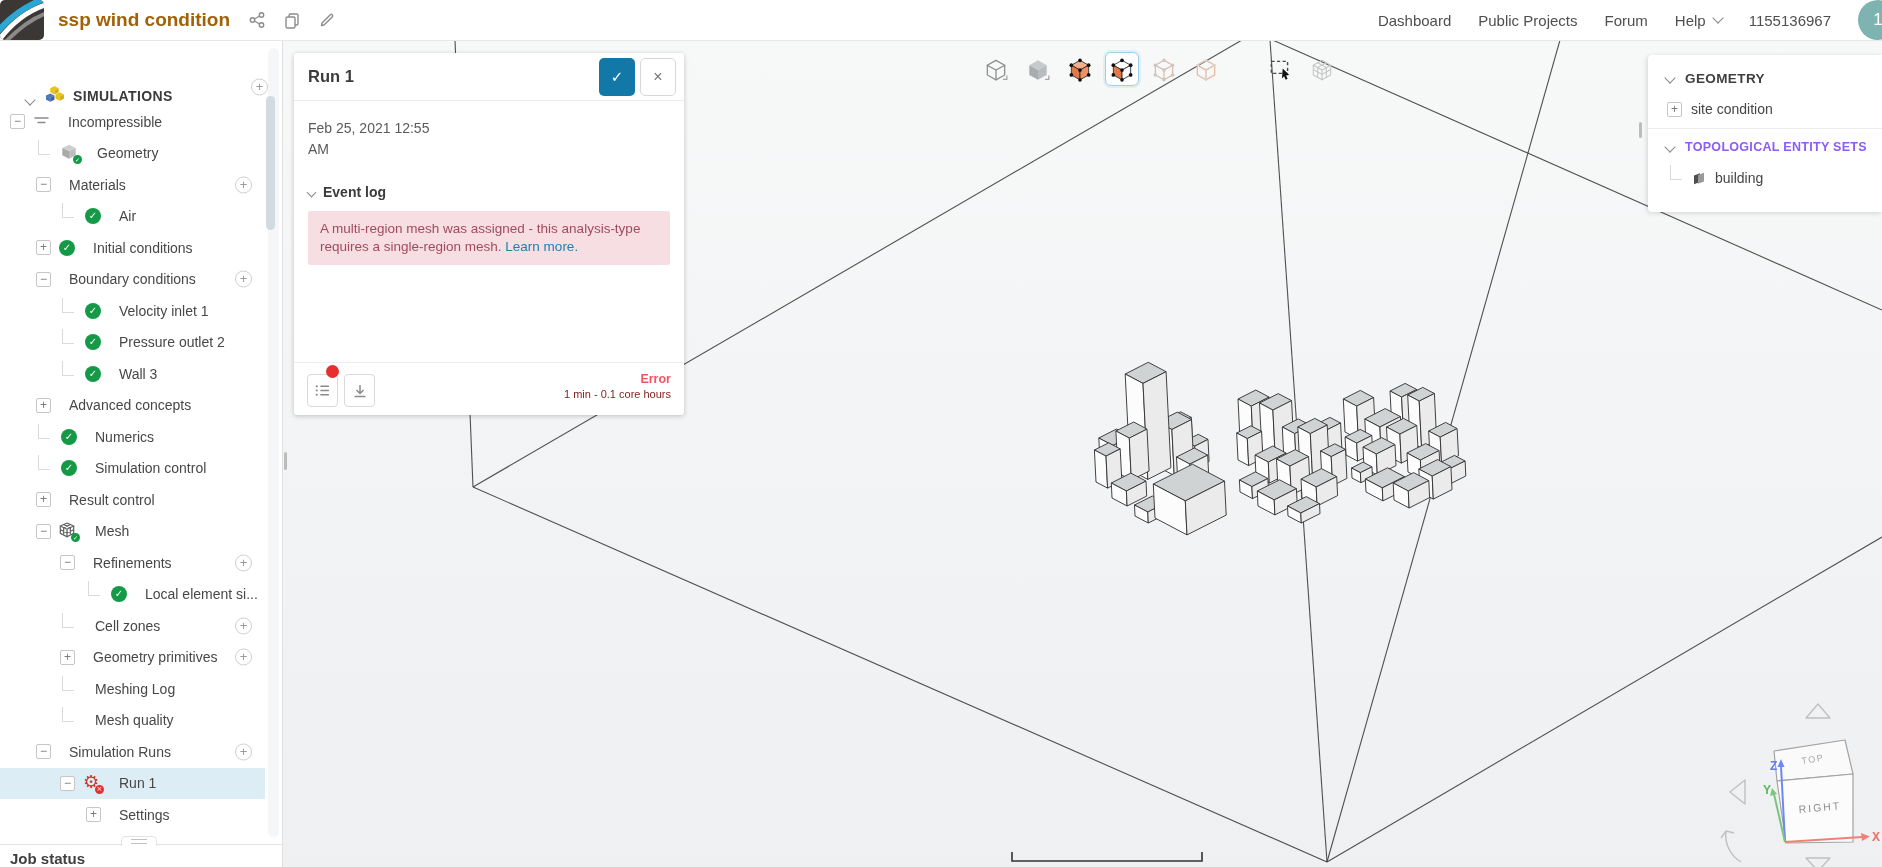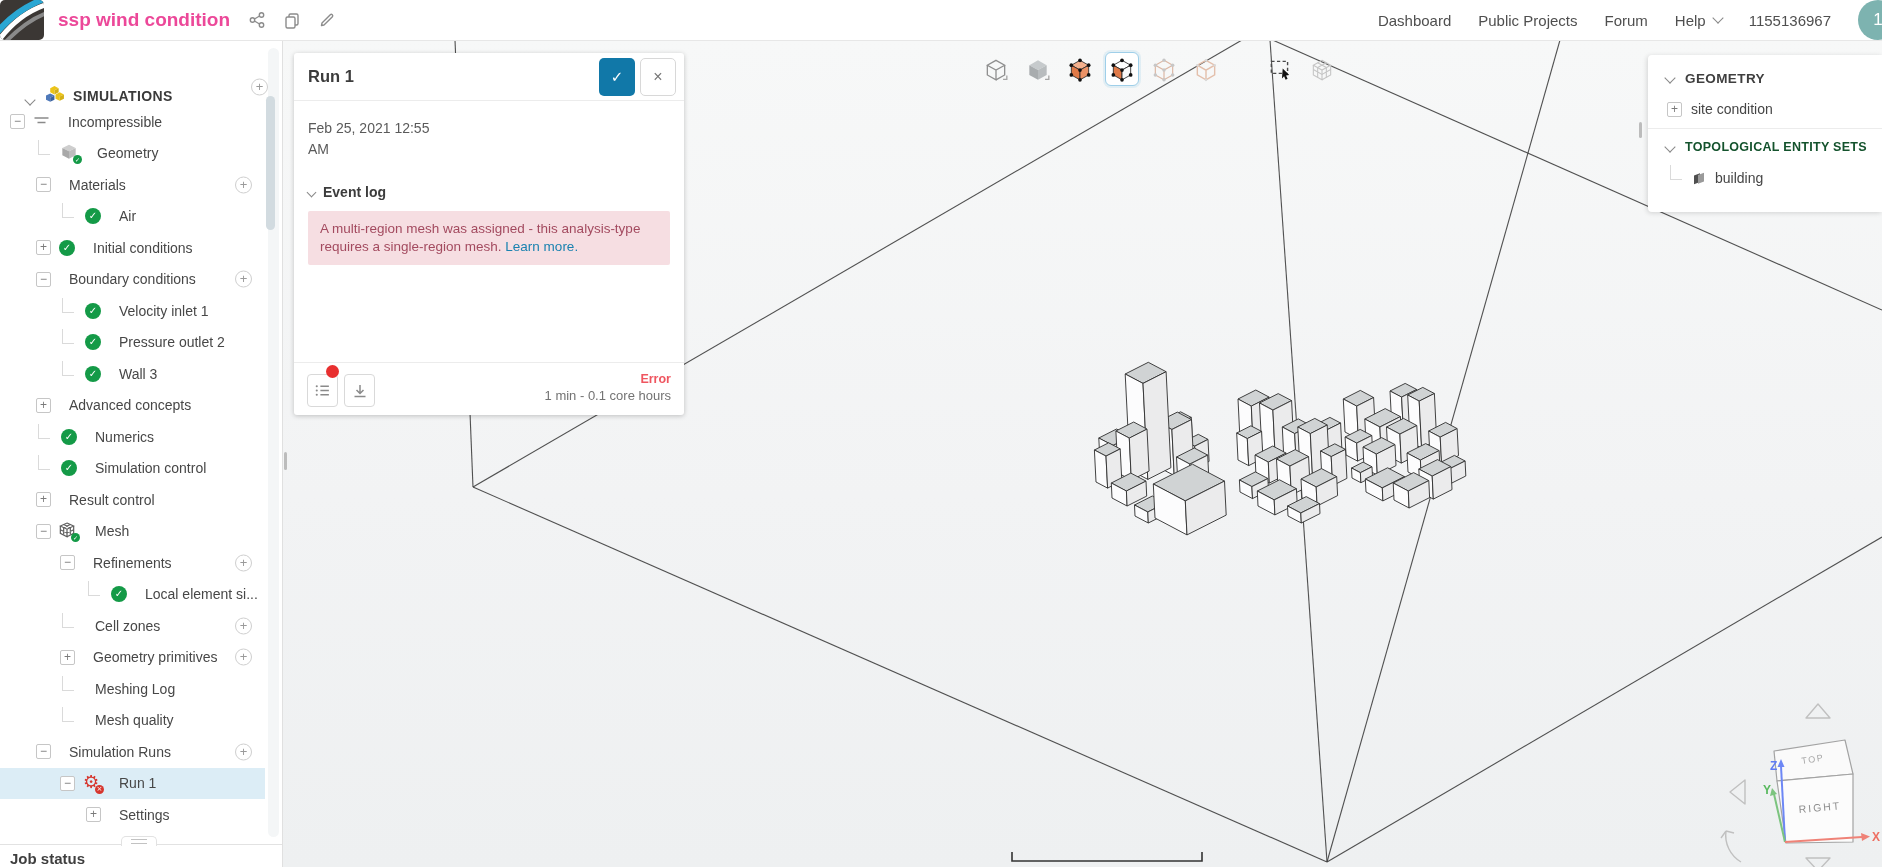--- a/index.html
+++ b/index.html
@@ -2,21 +2,21 @@
 <html><head>
 <meta charset="utf-8">
 <style>
   html,body{margin:0;padding:0;}
   body{width:1882px;height:867px;overflow:hidden;position:relative;background:#fff;
        font-family:"Liberation Sans",sans-serif;color:#474747;}
   
   #topbar{position:absolute;left:0;top:0;width:1882px;height:40px;background:#fff;
           border-bottom:1px solid #e7e7e7;z-index:40;}
   #logo{position:absolute;left:0;top:0;width:46px;height:40px;cursor:pointer;}
-  #proj-title{position:absolute;left:58px;top:0;line-height:40px;font-size:19px;font-weight:bold;color:#ec4899;}
+  #proj-title{position:absolute;left:58px;top:0;line-height:40px;font-size:19px;font-weight:bold;color:#a16207;}
   #proj-actions{position:absolute;left:248px;top:0;height:40px;display:flex;align-items:center;gap:17px;}
   .pact{width:18px;height:18px;cursor:pointer;}
   #topnav{position:absolute;right:0;top:0;height:40px;display:flex;align-items:center;gap:27px;font-size:15px;color:#4f4f4f;}
   .navlink{cursor:pointer;display:flex;align-items:center;}
   .chev{display:inline-block;width:7px;height:7px;border-left:1.6px solid #888;border-bottom:1.6px solid #888;
         transform:rotate(-45deg);flex:none;}
   .help-caret{margin-left:8px;margin-top:-4px;}
   #avatar{width:40px;height:40px;border-radius:50%;background:#7db3b0;color:#fff;font-size:17px;line-height:40px;
           text-align:center;flex:none;margin-right:-16px;cursor:pointer;}
   
@@ -84,29 +84,29 @@
           line-height:1.35;color:#a34a5f;}
   #ev-link{color:#1a82b0;cursor:pointer;}
   #rp-foot{position:absolute;left:0;right:0;bottom:4px;height:49px;border-top:1px solid #ececec;box-sizing:border-box;}
   .foot-btn{position:absolute;top:11px;width:31px;height:33px;border:1px solid #d9d9d9;border-radius:4px;
             background:#fff;display:flex;align-items:center;justify-content:center;cursor:pointer;box-sizing:border-box;}
   #fb-list{left:13px;}
   #fb-down{left:50px;}
   #foot-dot{position:absolute;left:32px;top:2px;width:13px;height:13px;border-radius:50%;background:#e82f2f;z-index:2;}
   #foot-status{position:absolute;right:13px;top:9px;text-align:right;}
   #foot-err{font-size:12.5px;font-weight:bold;color:#ef5660;}
-  #foot-usage{font-size:13px;color:#737373;margin-top:2px;}
+  #foot-usage{font-size:11px;color:#7f1d1d;margin-top:2px;}
   
   #right-panel{position:absolute;left:1365px;top:15px;width:234px;height:157px;background:#fff;
                border-radius:4px 0 0 4px;box-shadow:-1px 1px 5px rgba(0,0,0,.15);z-index:15;box-sizing:border-box;
                padding-top:8px;}
   .rpan-sec-head{display:flex;align-items:center;height:30px;padding-left:18px;cursor:pointer;}
   .rpan-sec-head .chev{margin-right:11px;}
   .rpan-title1{font-size:13.5px;font-weight:bold;color:#3f3f3f;letter-spacing:.4px;}
-  .rpan-title2{font-size:12.5px;font-weight:bold;color:#14532d;letter-spacing:.3px;}
+  .rpan-title2{font-size:12.5px;font-weight:bold;color:#8b5cf6;letter-spacing:.3px;}
   .rpan-item{display:flex;align-items:center;height:32px;padding-left:19px;font-size:14px;color:#454545;cursor:pointer;}
   .rpan-item .exp{margin-right:9px;}
   .rpan-item .conn{margin:-12px 9px 0 3px;}
   .rpan-div{height:1px;background:#ececec;margin:3px 0;}
   .ent-icon{width:16px;height:15px;flex:none;margin-right:8px;}
   
   #navcube{position:absolute;left:1417px;top:655px;width:182px;height:172px;z-index:10;}
 </style>
 </head>
 <body>

